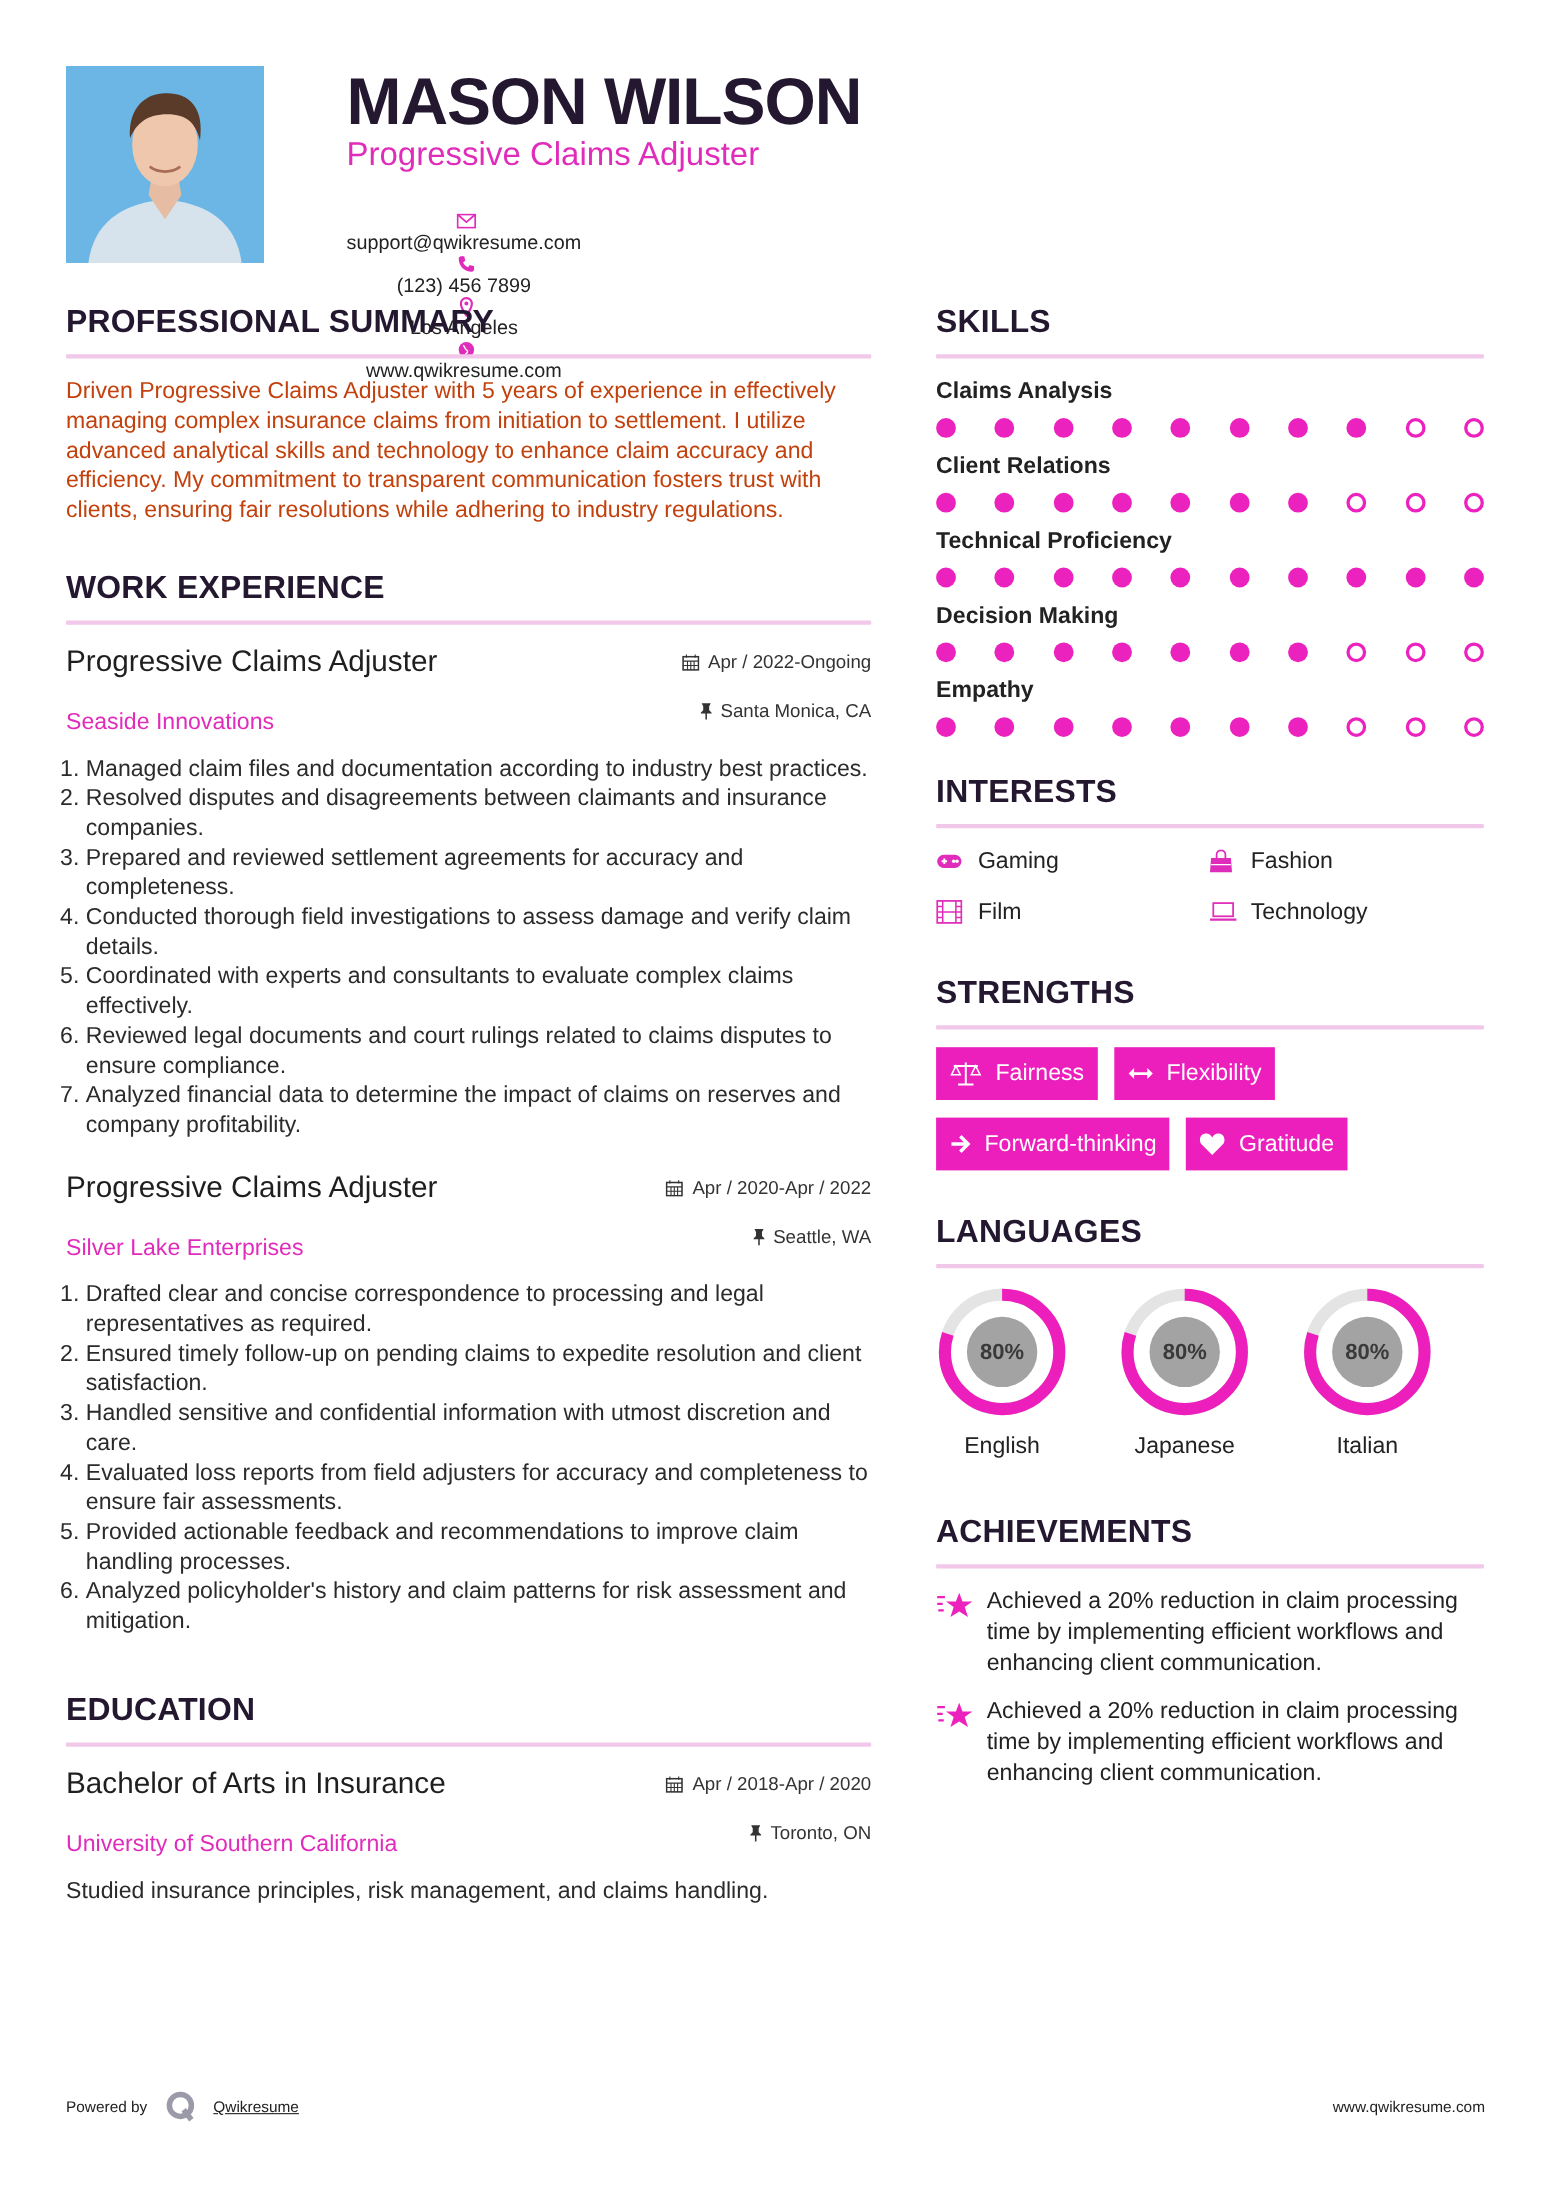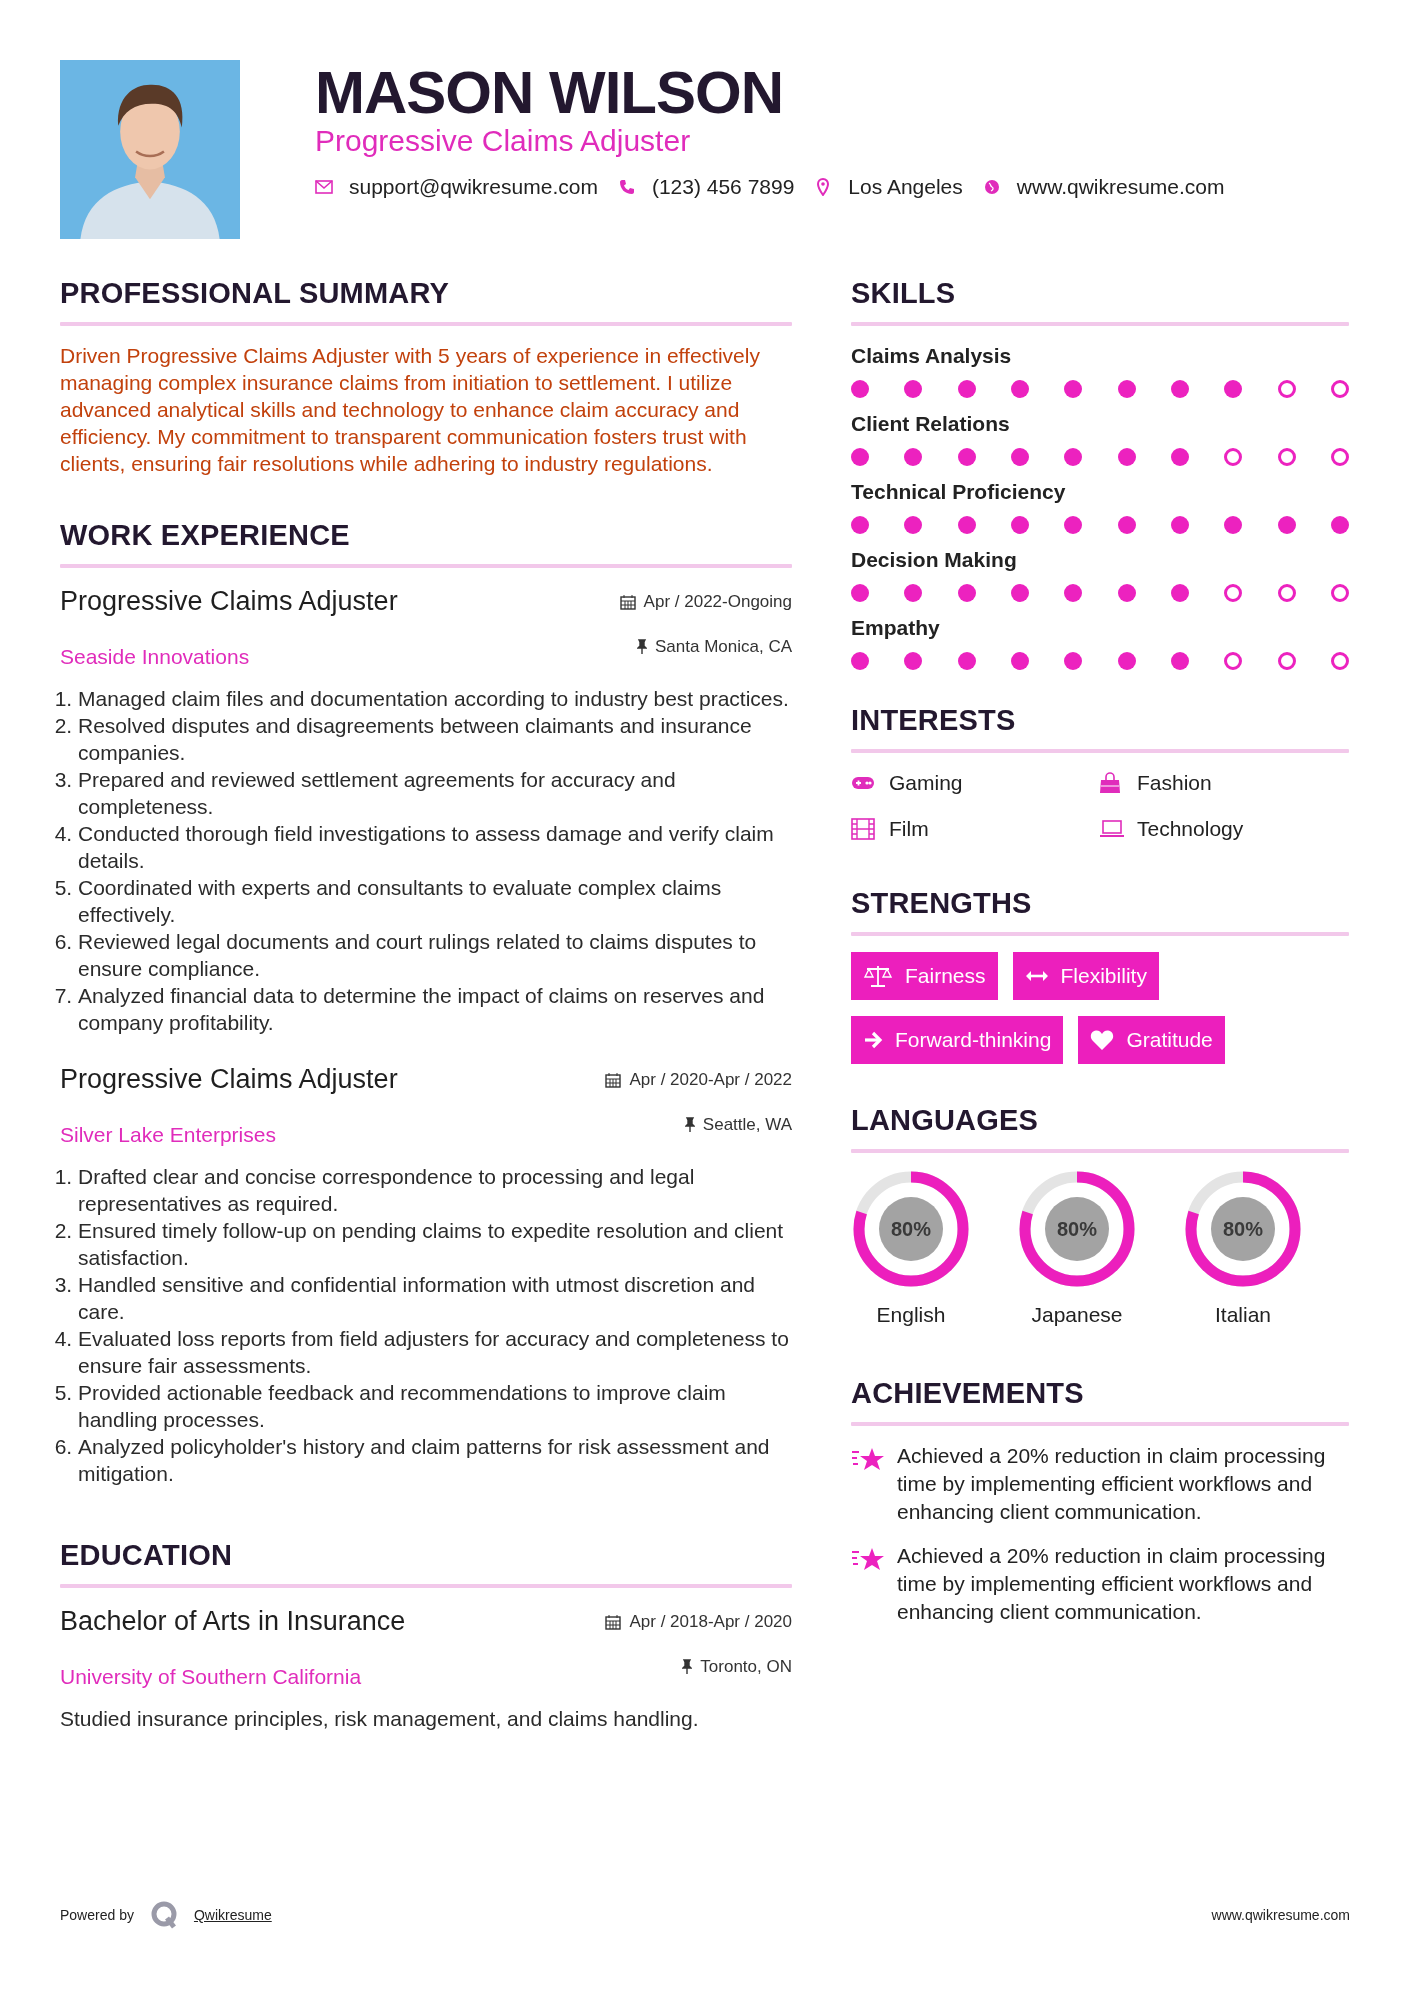--- a/index.html
+++ b/index.html
@@ -4,21 +4,21 @@
 <style>
   * { box-sizing: border-box; margin: 0; padding: 0; }
   html, body { width: 1407px; height: 1990px; background: #ffffff; }
   body { position: relative; font-family: "Liberation Sans", sans-serif; color: #2b2b2b; overflow: hidden; }
 
   .header { position: absolute; left: 60px; top: 60px; width: 1290px; height: 180px; }
   .photo { position: absolute; left: 0; top: 0; width: 180px; height: 179px; background: #6bb6e4; overflow: hidden; }
   .photo svg { width: 100%; height: 100%; display: block; }
   .name { position: absolute; left: 255px; top: 0px; font-size: 60px; font-weight: 700; color: #23182f; letter-spacing: -1px; line-height: 66px; }
   .jobtitle { position: absolute; left: 255px; top: 63px; font-size: 30px; color: #e02cbb; line-height: 36px; }
-  .contact { position: absolute; left: 255px; top: 115px; display: flex; align-items: center; font-size: 21px; color: #222; }
+  .contact { position: absolute; left: 255px; top: 132px; display: flex; align-items: center; font-size: 18px; color: #222; flex-direction: column; }
   .contact .ci { width: 18px; height: 18px; margin-right: 16px; color: #e02cbb; display: inline-flex; align-items: center; justify-content: center; }
   .contact .ct { margin-right: 20px; }
 
   .col-left { position: absolute; left: 60px; top: 275px; width: 732px; }
   .col-right { position: absolute; left: 851px; top: 275px; width: 498px; }
 
   .sec-title { font-size: 29px; font-weight: 700; color: #23182f; line-height: 36px; letter-spacing: 0.2px; }
   .sec-rule { height: 4px; background: #f2c8ea; margin-top: 11px; margin-bottom: 16px; border-radius: 1px; }
 
   .summary { font-size: 21px; line-height: 27px; color: #c2410c; }

